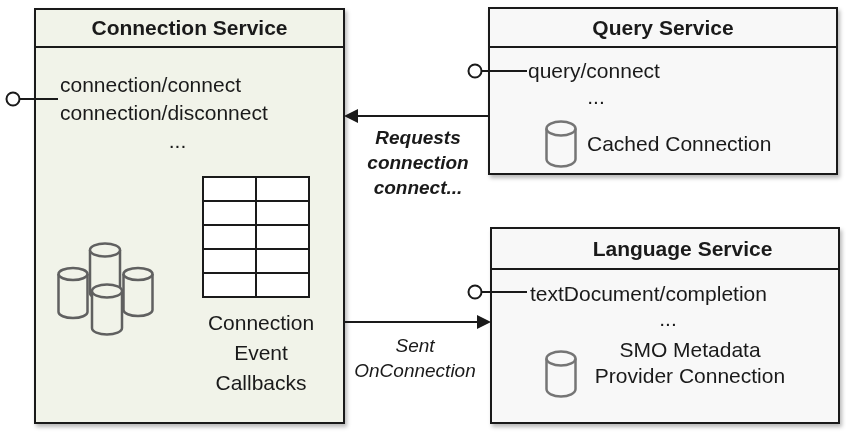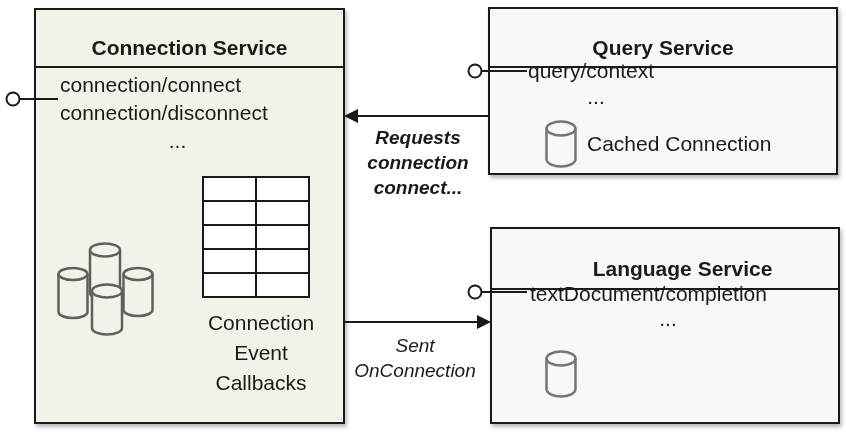--- a/index.html
+++ b/index.html
@@ -15,21 +15,20 @@
     position: absolute;
     box-sizing: border-box;
     border: 2px solid #1a1a1a;
     box-shadow: 2px 3px 4px rgba(0,0,0,0.28);
   }
   .box-header {
     border-bottom: 2px solid #1a1a1a;
     text-align: center;
     font-weight: bold;
     font-size: 21px;
-    margin-top: 20px;
   }
   #connection-box { left: 34px; top: 8px; width: 311px; height: 416px; background: #f1f3e9; }
   #connection-box .box-header { height: 36px; line-height: 36px; }
   #query-box { left: 488px; top: 7px; width: 350px; height: 168px; background: #f8f8f8; }
   #query-box .box-header { height: 37px; line-height: 37px; }
   #language-box { left: 490px; top: 227px; width: 350px; height: 197px; background: #f8f8f8; }
   #language-box .box-header { height: 39px; line-height: 39px; padding-left: 35px; }
 
   .abs { position: absolute; }
   .methods { font-size: 21px; line-height: 28px; }
@@ -111,21 +110,21 @@
       <div>Connection</div>
       <div>Event</div>
       <div>Callbacks</div>
     </div>
   </div>
 
   <div class="box" id="query-box">
     <div class="box-header">Query Service</div>
 
     <div class="abs methods" id="query-methods">
-      <div class="method-line">query/context</div>
+      <div class="method-line">query/connect</div>
       <div class="more-line">...</div>
     </div>
 
     <svg class="abs" id="query-db-icon" width="34" height="48" viewBox="0 0 34 48">
       <g stroke="#757575" stroke-width="2.5" fill="none">
         <path d="M2.5,8.5 V39 A14.5,7.5 0 0 0 31.5,39 V8.5"></path>
         <ellipse cx="17" cy="8.5" rx="14.5" ry="7"></ellipse>
       </g>
     </svg>
     <div class="abs" id="cached-label">Cached Connection</div>
@@ -138,20 +137,24 @@
       <div class="method-line">textDocument/completion</div>
       <div class="more-line">...</div>
     </div>
 
     <svg class="abs" id="lang-db-icon" width="34" height="48" viewBox="0 0 34 48">
       <g stroke="#757575" stroke-width="2.5" fill="none">
         <path d="M2.5,8.5 V39 A14.5,7.5 0 0 0 31.5,39 V8.5"></path>
         <ellipse cx="17" cy="8.5" rx="14.5" ry="7"></ellipse>
       </g>
     </svg>
+    <div class="abs" id="smo-label">
+      <div>SMO Metadata</div>
+      <div>Provider Connection</div>
+    </div>
   </div>
 
   <svg id="overlay" width="846" height="436" viewBox="0 0 846 436">
 
     <g>
       <line x1="490" y1="116" x2="357" y2="116" stroke="#1a1a1a" stroke-width="2"></line>
       <polygon points="344,116 358,109 358,123" fill="#1a1a1a"></polygon>
     </g>
 
     <g>

